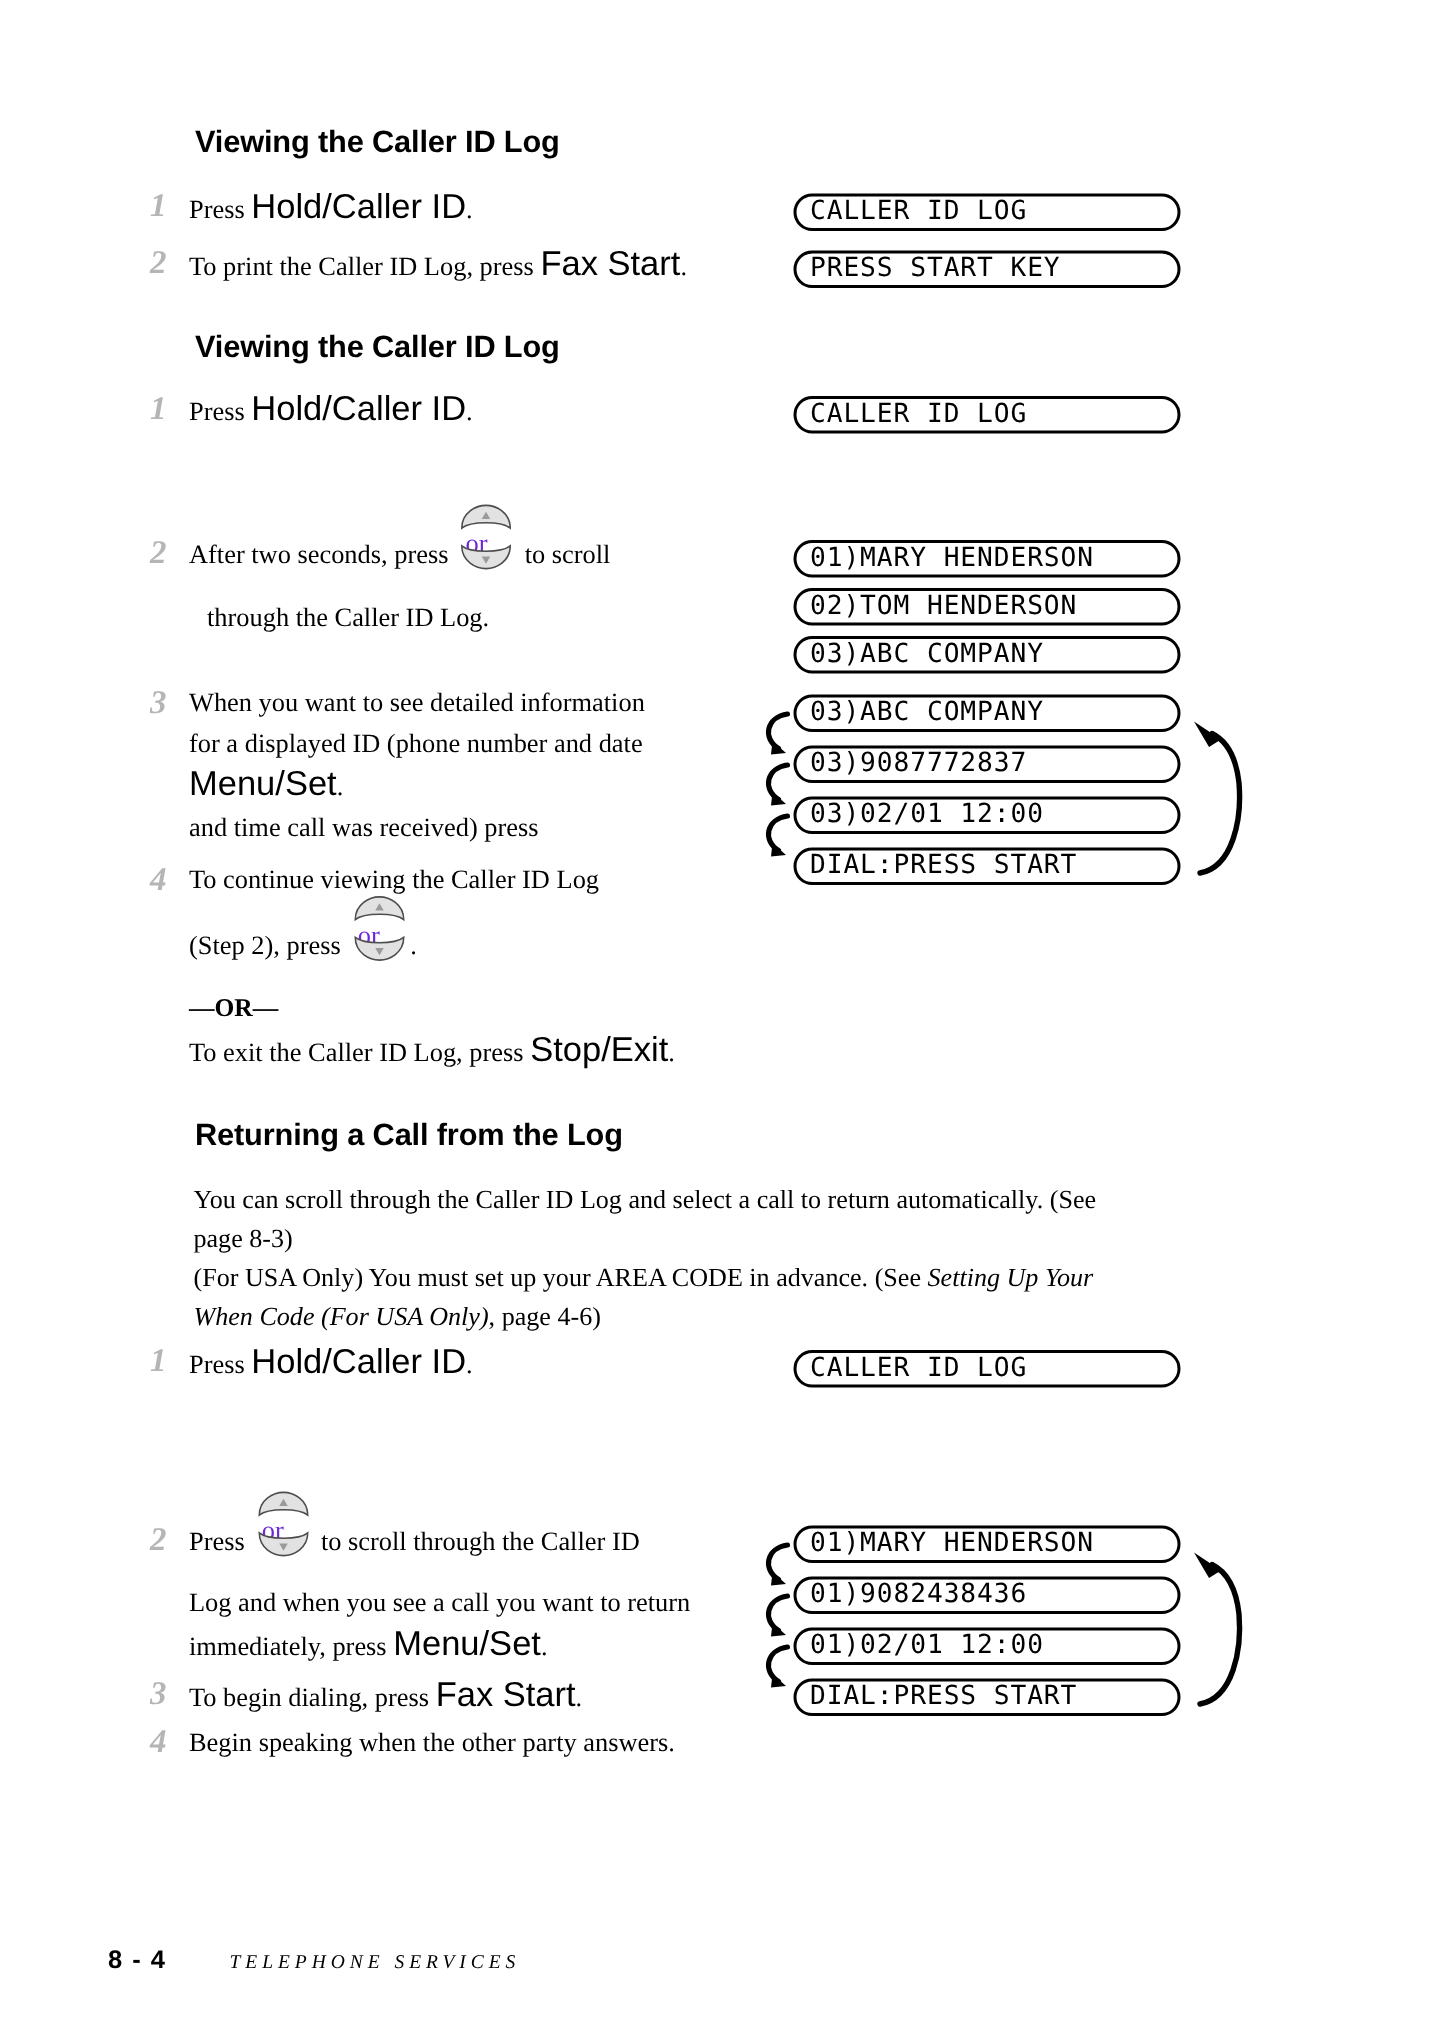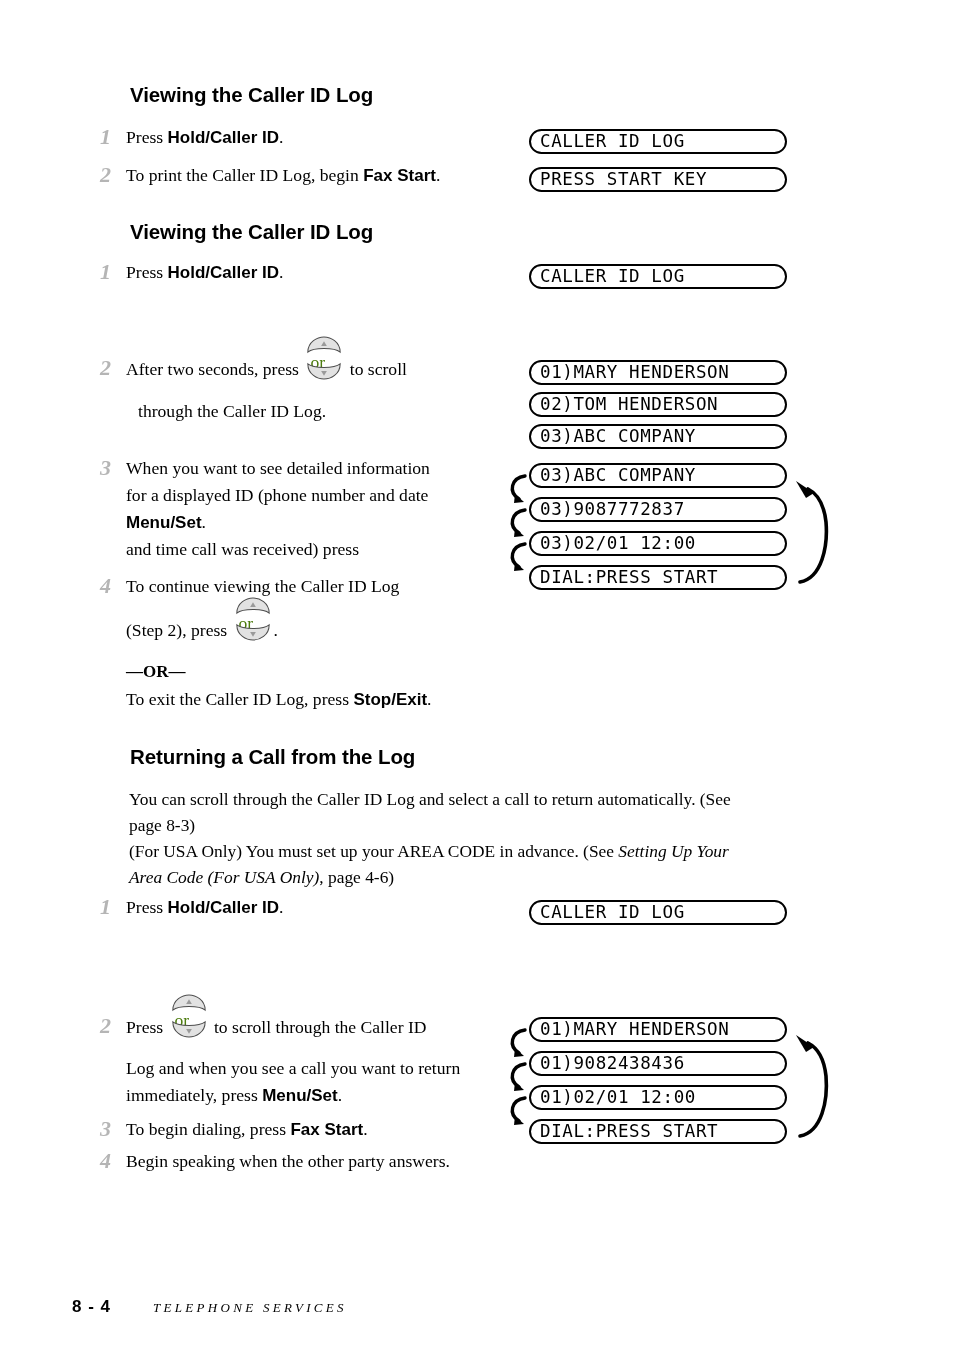--- a/index.html
+++ b/index.html
@@ -40,21 +40,21 @@
     text-align: left;
     user-select: none;
   }
 
   .step-body {
     font-family: "Liberation Serif", "DejaVu Serif", serif;
     font-size: 17.6px;
     line-height: 27px;
     color: #000;
   }
-  .step-body b { font-family: "Liberation Sans", sans-serif; font-weight: bold; font-size: 17px; }
+  .step-body b { font-family: "Liberation Sans", sans-serif; font-weight: normal; font-size: 23px; }
 
   .para {
     font-family: "Liberation Serif", "DejaVu Serif", serif;
     font-size: 17.4px;
     line-height: 26px;
   }
   .para i { font-style: italic; }
 
   .or-word {
     font-family: "Liberation Serif", "DejaVu Serif", serif;
@@ -78,21 +78,21 @@
   }
   .updown .keycap.up   { top: -20px; }
   .updown .keycap.down { top: 7px; }
   .updown .ortxt {
     position: absolute;
     left: 7px;
     top: -3px;
     font-family: "Liberation Serif", "DejaVu Serif", serif;
     font-size: 17.6px;
     line-height: 20px;
-    color: #4d7c0f;
+    color: #6d28d9;
   }
 
   
   .lcd {
     position: absolute;
     box-sizing: border-box;
     height: 25px;
     border: 2.2px solid #000;
     border-radius: 13px;
     background: #fff;
@@ -147,21 +147,21 @@
 <div class="abs" style="left:100px; top:124px; width:420px;">
   <div style="display:flex; align-items:flex-start;">
     <div class="step-num">1</div>
     <div class="step-body"><span>Press </span><b>Hold/Caller ID</b><span>.</span></div>
   </div>
 </div>
 
 <div class="abs" style="left:100px; top:162px; width:430px;">
   <div style="display:flex; align-items:flex-start;">
     <div class="step-num">2</div>
-    <div class="step-body"><span>To print the Caller ID Log, begin </span><b>Fax Start</b><span>.</span></div>
+    <div class="step-body"><span>To print the Caller ID Log, press </span><b>Fax Start</b><span>.</span></div>
   </div>
 </div>
 
 <div class="lcd" style="left:529px; top:129px; width:258px;">CALLER ID LOG</div>
 <div class="lcd" style="left:529px; top:167px; width:258px;">PRESS START KEY</div>
 
 <div class="abs heading" style="left:130px; top:220px;">Viewing the Caller ID Log</div>
 
 <div class="abs" style="left:100px; top:259px; width:420px;">
   <div style="display:flex; align-items:flex-start;">
@@ -245,21 +245,21 @@
 
 <div class="abs heading" style="left:130px; top:745px;">Returning a Call from the Log</div>
 
 <div class="abs para" style="left:129px; top:786px; width:700px;">
   <div>You can scroll through the Caller ID Log and select a call to return automatically.  (See</div>
   <div>page 8-3)</div>
 </div>
 
 <div class="abs para" style="left:129px; top:838px; width:700px;">
   <div><span>(For USA Only) You must set up your AREA CODE in advance. (See </span><i>Setting Up Your</i></div>
-  <div><i>Area Code (For USA Only)</i><span>, page 4-6)</span></div>
+  <div><i>When Code (For USA Only)</i><span>, page 4-6)</span></div>
 </div>
 
 <div class="abs" style="left:100px; top:894px; width:420px;">
   <div style="display:flex; align-items:flex-start;">
     <div class="step-num">1</div>
     <div class="step-body"><span>Press </span><b>Hold/Caller ID</b><span>.</span></div>
   </div>
 </div>
 
 <div class="lcd" style="left:529px; top:900px; width:258px;">CALLER ID LOG</div>

